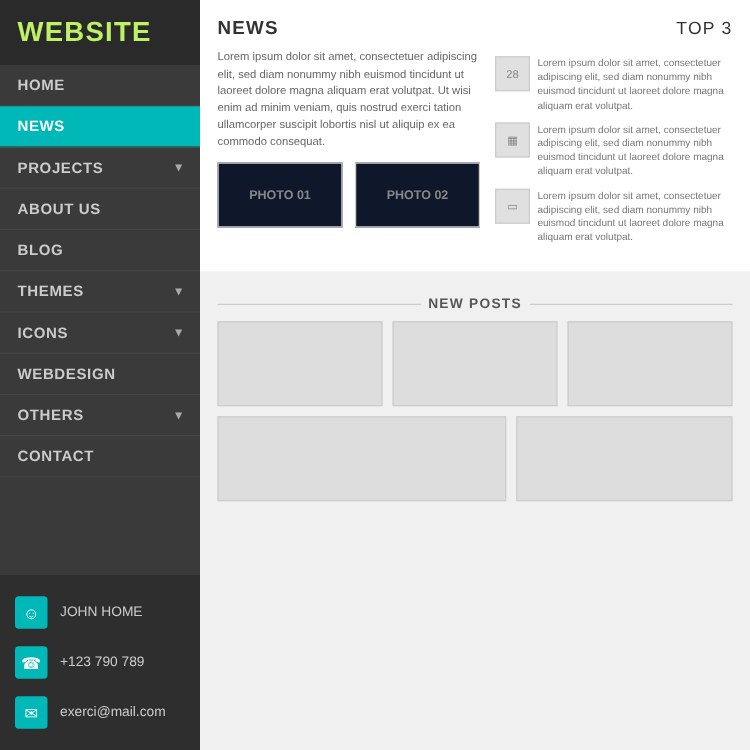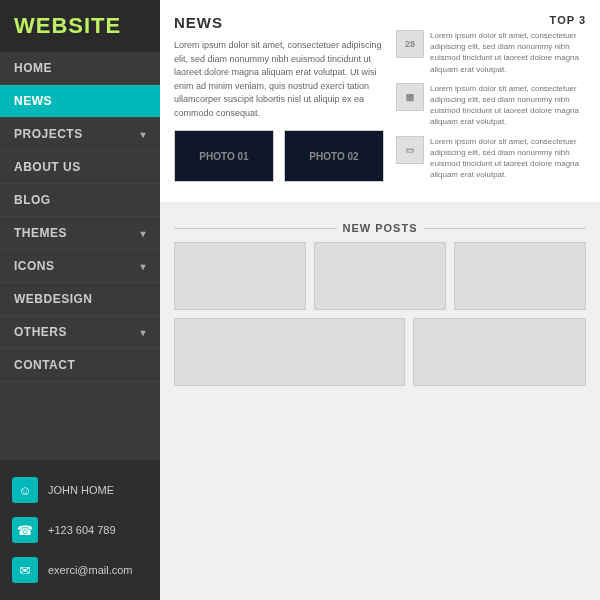--- a/index.html
+++ b/index.html
@@ -140,24 +140,24 @@
       font-weight: bold;
       color: #888;
       border: 1px solid #ccc;
     }
 
     #top3-column {
       width: 190px;
       flex-shrink: 0;
     }
     #top3-title {
-      font-size: 11px;
-      font-weight: bold;
+      font-size: 14px;
+      font-weight: normal;
       letter-spacing: 1px;
-      margin-bottom: 4px;
+      margin-bottom: 15px;
       color: #333;
       text-align: right;
     }
 
     .top3-item {
       display: flex;
       align-items: flex-start;
       margin-bottom: 8px;
       gap: 6px;
     }
@@ -165,21 +165,21 @@
       width: 28px;
       height: 28px;
       background: #e0e0e0;
       border: 1px solid #ccc;
       flex-shrink: 0;
       display: flex;
       align-items: center;
       justify-content: center;
       font-size: 9px;
       color: #888;
-      font-weight: bold;
+      font-weight: normal;
     }
     .top3-text {
       font-size: 8px;
       color: #777;
       line-height: 1.4;
     }
 
     
     #new-posts-section {
       padding: 20px 14px;
@@ -279,21 +279,21 @@
       </div>
     </div>
 
   <div id="profile-section">
     <div class="profile-row">
       <div class="profile-icon icon-user">☺</div>
       <span>JOHN HOME</span>
     </div>
     <div class="profile-row">
       <div class="profile-icon icon-phone">☎</div>
-      <span>+123 604 789</span>
+      <span>+123 790 789</span>
     </div>
     <div class="profile-row">
       <div class="profile-icon icon-email">✉</div>
       <span>exerci@mail.com</span>
     </div>
   </div>
 </div>
 
 <div id="main">
 

